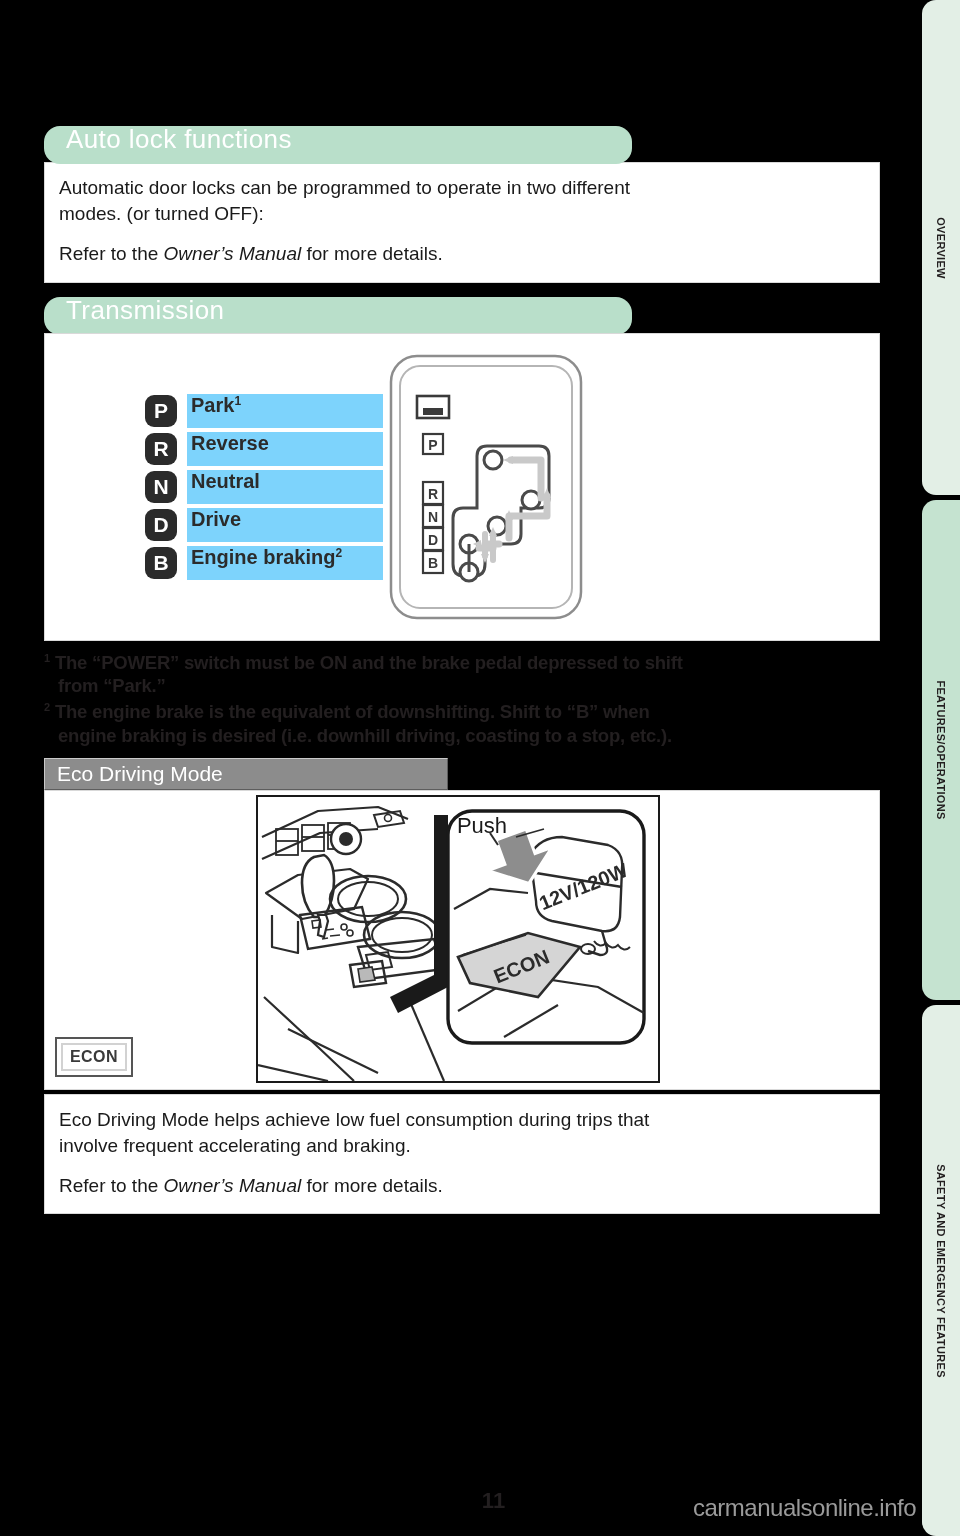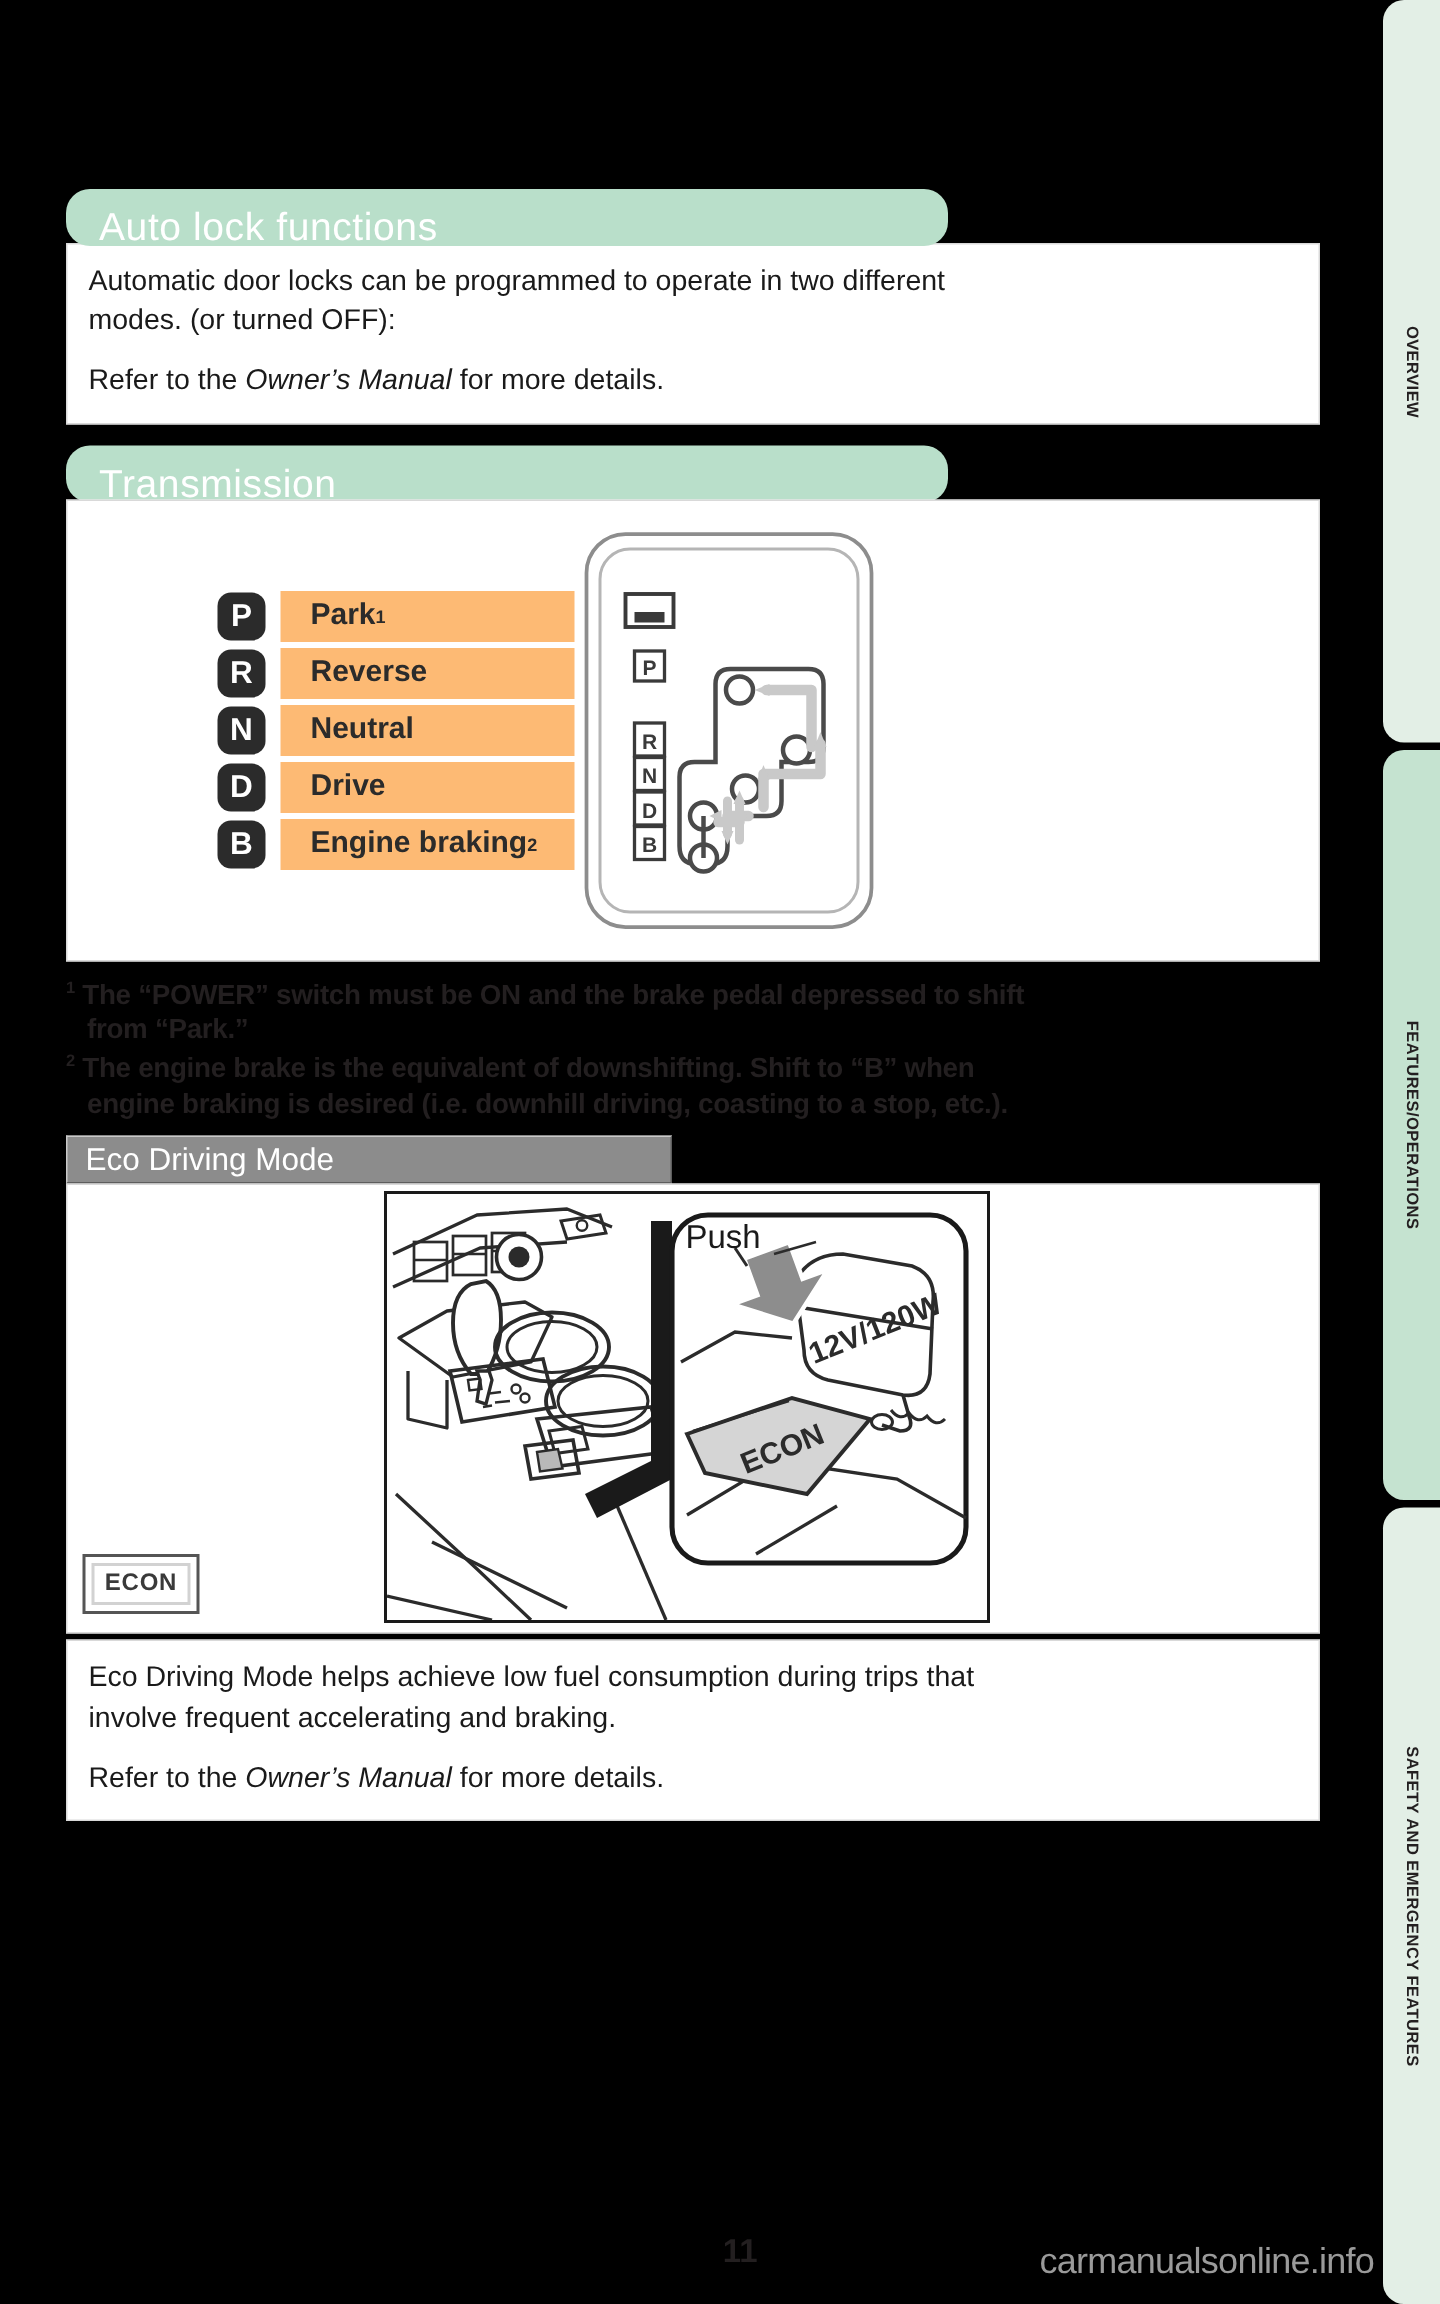--- a/index.html
+++ b/index.html
@@ -65,21 +65,21 @@
   .sec-head {
     position: relative;
     height: 38px;
     background: #b9dfca;
     border-top-left-radius: 16px;
     border-top-right-radius: 16px;
     border-bottom-right-radius: 16px;
     border-bottom-left-radius: 16px;
     width: 588px;
     display: flex;
-    align-items: flex-end;
+    align-items: flex-start;
     box-sizing: border-box;
     padding-left: 22px;
   }
   .sec-head .sec-title {
     color: #ffffff;
     font-size: 26px;
     font-weight: normal;
     letter-spacing: 0.4px;
     line-height: 1;
   }
@@ -149,24 +149,23 @@
     align-items: center;
     justify-content: center;
     font-size: 21px;
     font-weight: bold;
     margin-right: 10px;
     flex: 0 0 auto;
   }
   .gear-name {
     width: 196px;
     height: 34px;
-    background: #fdba74;
+    background: #7dd3fc;
     display: flex;
-    align-items: center;
-    padding-left: 20px;
+    padding-left: 4px;
     box-sizing: border-box;
     font-size: 20px;
     font-weight: bold;
     color: #2b2b2b;
   }
   .gear-name sup { font-size: 12px; font-weight: bold; }
 
   .shifter-art {
     position: absolute;
     left: 336px;

